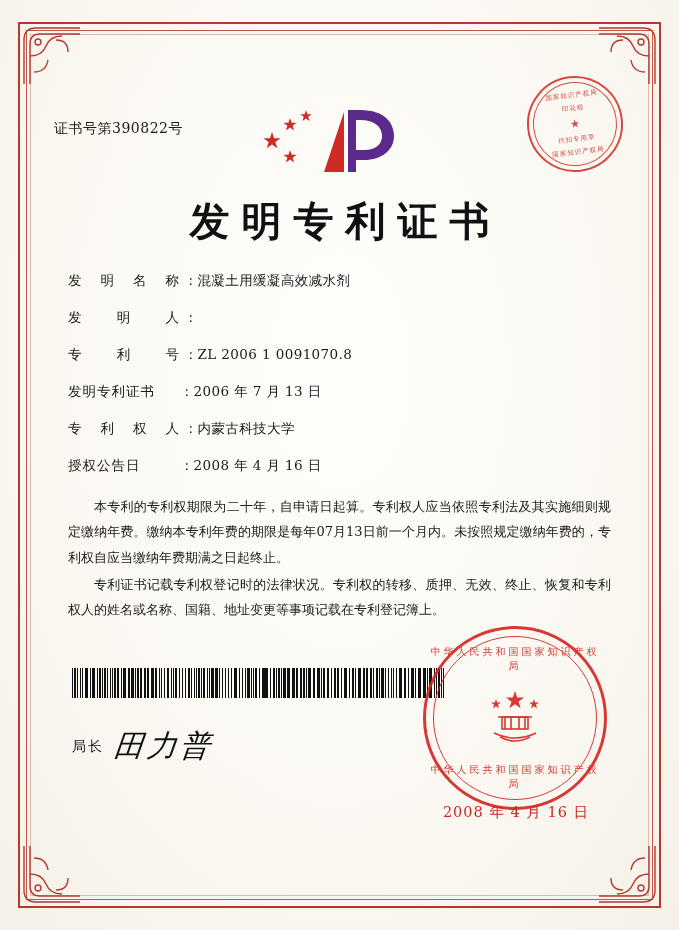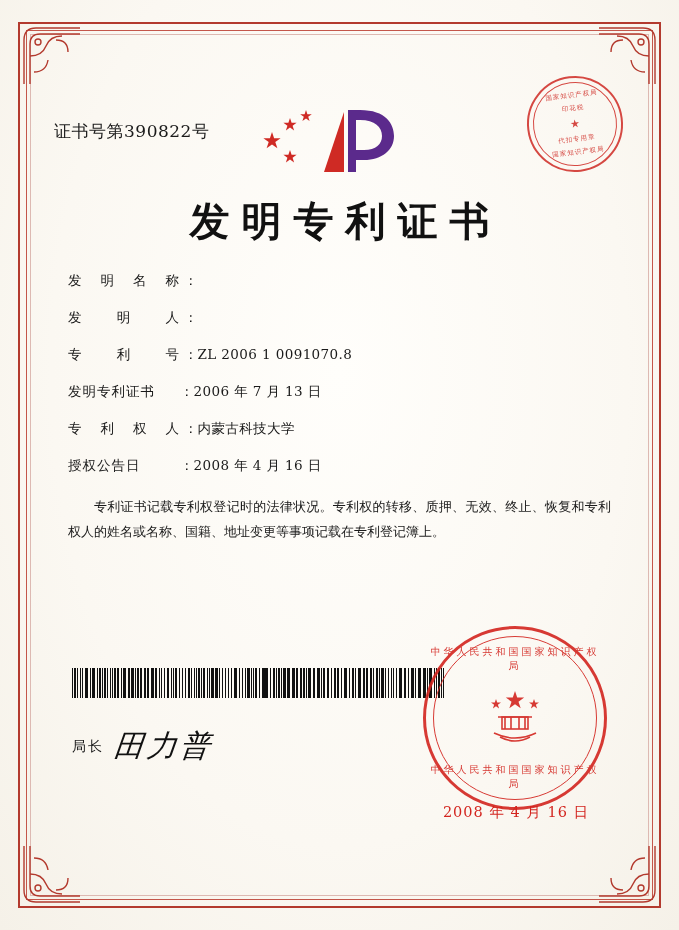--- a/index.html
+++ b/index.html
@@ -72,21 +72,21 @@
     left: 46px;
     top: 54px;
     right: 46px;
     bottom: 52px;
   }
 
   .cert-no {
     position: absolute;
     left: 8px;
     top: 66px;
-    font-size: 17px;
+    font-size: 14px;
     letter-spacing: 0.5px;
     color: #1a1a1a;
   }
 
   
   .emblem {
     position: absolute;
     left: 50%;
     top: 48px;
     transform: translateX(-50%);
@@ -371,20 +371,21 @@
     <div class="fields">
 
       <div class="field">
         <span class="flabel spread">
           <span>发</span>
             <span>明</span>
             <span>名</span>
             <span>称</span>
         </span>
         <span class="fcolon">：</span>
+        <span class="fvalue">混凝土用缓凝高效减水剂</span>
       </div>
 
       <div class="field">
         <span class="flabel spread">
           <span>发</span>
             <span>明</span>
             <span>人</span>
         </span>
         <span class="fcolon">：</span>
       </div>
@@ -418,20 +419,21 @@
 
       <div class="field">
         <span class="flabel">授权公告日</span>
         <span class="fcolon">：</span>
         <span class="fvalue">2008 年 4 月 16 日</span>
       </div>
 
     </div>
 
     <div class="paras">
+      <p>本专利的专利权期限为二十年，自申请日起算。专利权人应当依照专利法及其实施细则规定缴纳年费。缴纳本专利年费的期限是每年07月13日前一个月内。未按照规定缴纳年费的，专利权自应当缴纳年费期满之日起终止。</p>
       <p>专利证书记载专利权登记时的法律状况。专利权的转移、质押、无效、终止、恢复和专利权人的姓名或名称、国籍、地址变更等事项记载在专利登记簿上。</p>
     </div>
 
     <div class="barcode" id="barcode">
         <i style="width:1px"></i>
         <i style="width:1px;background:transparent"></i>
         <i style="width:2px"></i>
         <i style="width:1px;background:transparent"></i>
         <i style="width:1px"></i>
         <i style="width:2px;background:transparent"></i>

